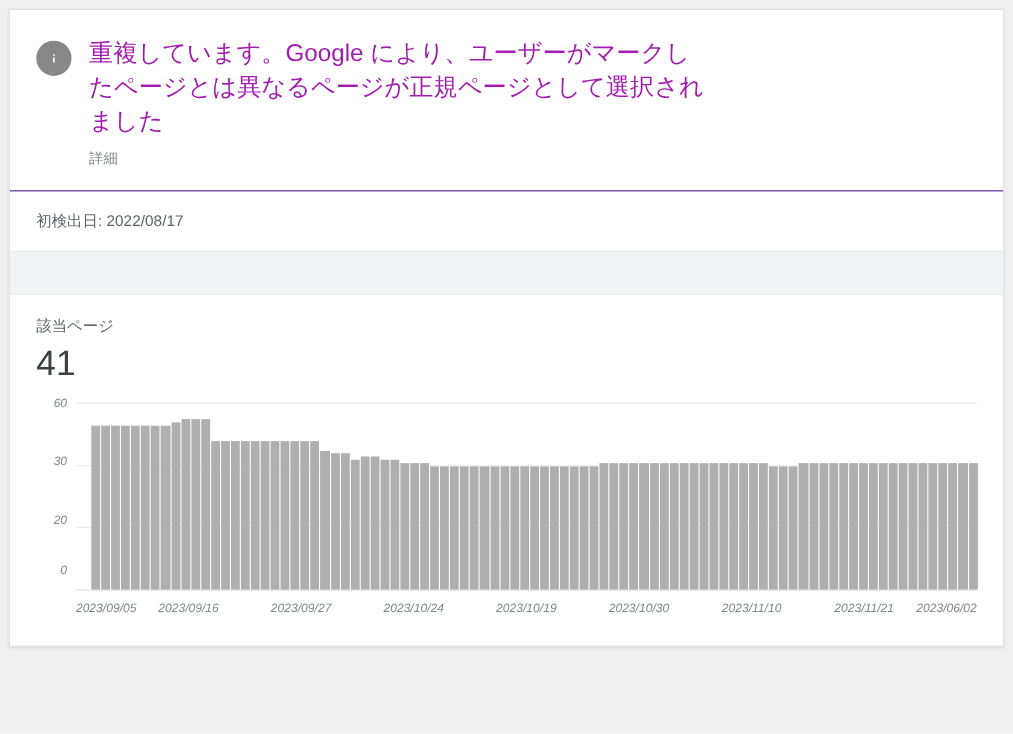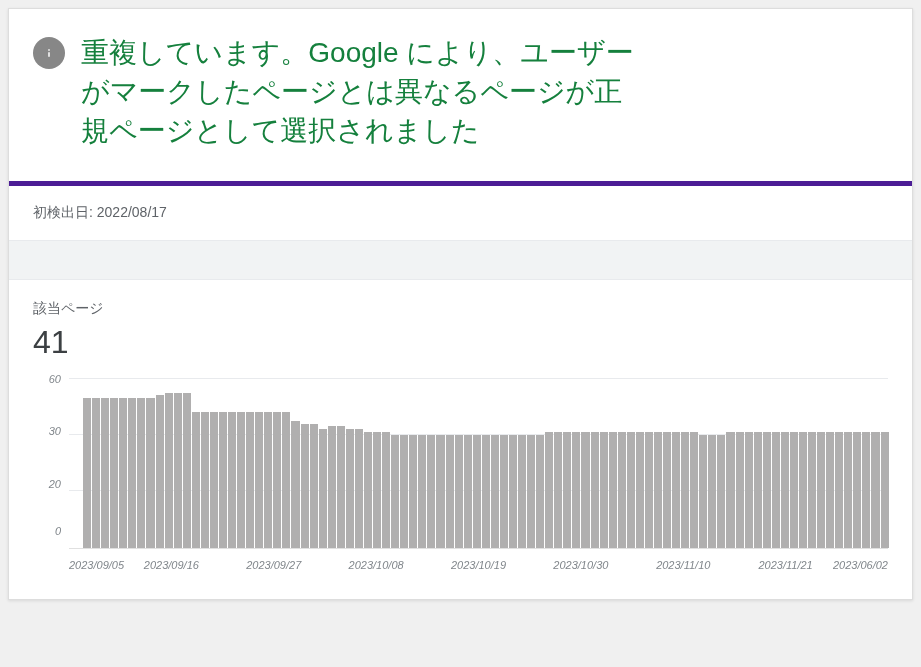--- a/index.html
+++ b/index.html
@@ -2,24 +2,24 @@
 <html><head>
   <meta charset="utf-8">
   <style>
     * { box-sizing: border-box; margin: 0; padding: 0; }
     body { font-family: Arial, "Hiragino Kaku Gothic ProN", "Meiryo", sans-serif; background: #f0f0f0; padding: 8px; }
     .card { background: #fff; width: 905px; border: 1px solid #ddd; box-shadow: 0 1px 3px rgba(0,0,0,0.1); }
     .header { padding: 24px 24px 20px 24px; display: flex; gap: 16px; }
     .info-icon { width: 32px; height: 32px; border-radius: 50%; background: #878787; display: flex; align-items: center; justify-content: center; flex-shrink: 0; margin-top: 4px; }
     .info-icon svg { width: 18px; height: 18px; fill: #fff; }
     .header-text { flex: 1; }
-    .title { font-size: 28px; color: #15803d; font-weight: 400; line-height: 1.4; margin-bottom: 10px; max-width: 560px; }
+    .title { font-size: 22px; color: #a21caf; font-weight: 400; line-height: 1.4; margin-bottom: 10px; max-width: 560px; }
     .subtitle { font-size: 14px; color: #80868b; margin-bottom: 24px; }
     .details-link { font-size: 13px; color: #80868b; cursor: pointer; }
-    .meta-row { display: flex; align-items: center; justify-content: space-between; padding: 18px 24px; border-top: 5px solid #4c1d95; }
+    .meta-row { display: flex; align-items: center; justify-content: space-between; padding: 18px 24px; border-top: 1px solid #4c1d95; }
     .first-detected { font-size: 14px; color: #5f6368; }
     .meta-right { display: flex; align-items: center; gap: 14px; }
     .fix-question { font-size: 14px; color: #5f6368; }
     .validate-btn { background: #3c4043; color: #fff; border: none; padding: 10px 14px; font-size: 14px; cursor: pointer; border-radius: 2px; }
     .spacer { height: 40px; background: #f1f3f4; border-top: 1px solid #e8eaed; border-bottom: 1px solid #e8eaed; }
     .stats { padding: 20px 24px 8px 24px; }
     .stats-label { font-size: 14px; color: #5f6368; margin-bottom: 6px; }
     .stats-value { font-size: 32px; color: #3c4043; font-weight: 400; }
     .chart-wrap { padding: 10px 24px 20px 24px; font-style: italic; }
     .chart-inner { position: relative; height: 200px; }
@@ -38,20 +38,21 @@
 
 <div class="card">
   <div class="header">
     <div class="info-icon">
       <svg viewBox="0 0 24 24">
           <path d="M11 7h2v2h-2zm0 4h2v6h-2z"></path>
         </svg>
     </div>
     <div class="header-text">
       <div class="title">重複しています。Google により、ユーザーがマークしたページとは異なるページが正規ページとして選択されました</div>
+      <div class="details-link">詳細</div>
     </div>
   </div>
 
   <div class="meta-row">
     <div class="first-detected">
       <span>初検出日:</span>
       <span>2022/08/17</span>
     </div>
   </div>
 
@@ -165,21 +166,21 @@
             <div class="bar" style="height: 68.3333%;"></div>
             <div class="bar" style="height: 68.3333%;"></div>
             <div class="bar" style="height: 68.3333%;"></div>
             <div class="bar" style="height: 68.3333%;"></div>
           </div>
       </div>
       <div class="x-axis" id="x-axis">
           <div class="x-tick" style="left: 0%;">2023/09/05</div>
           <div class="x-tick" style="left: 12.5%; transform: translateX(-50%);">2023/09/16</div>
           <div class="x-tick" style="left: 25%; transform: translateX(-50%);">2023/09/27</div>
-          <div class="x-tick" style="left: 37.5%; transform: translateX(-50%);">2023/10/08</div>
+          <div class="x-tick" style="left: 37.5%; transform: translateX(-50%);">2023/10/24</div>
           <div class="x-tick" style="left: 50%; transform: translateX(-50%);">2023/10/19</div>
           <div class="x-tick" style="left: 62.5%; transform: translateX(-50%);">2023/10/30</div>
           <div class="x-tick" style="left: 75%; transform: translateX(-50%);">2023/11/10</div>
           <div class="x-tick" style="left: 87.5%; transform: translateX(-50%);">2023/11/21</div>
           <div class="x-tick" style="left: 100%; transform: translateX(-100%);">2023/06/02</div>
         </div>
     </div>
   </div>
 </div>
 

